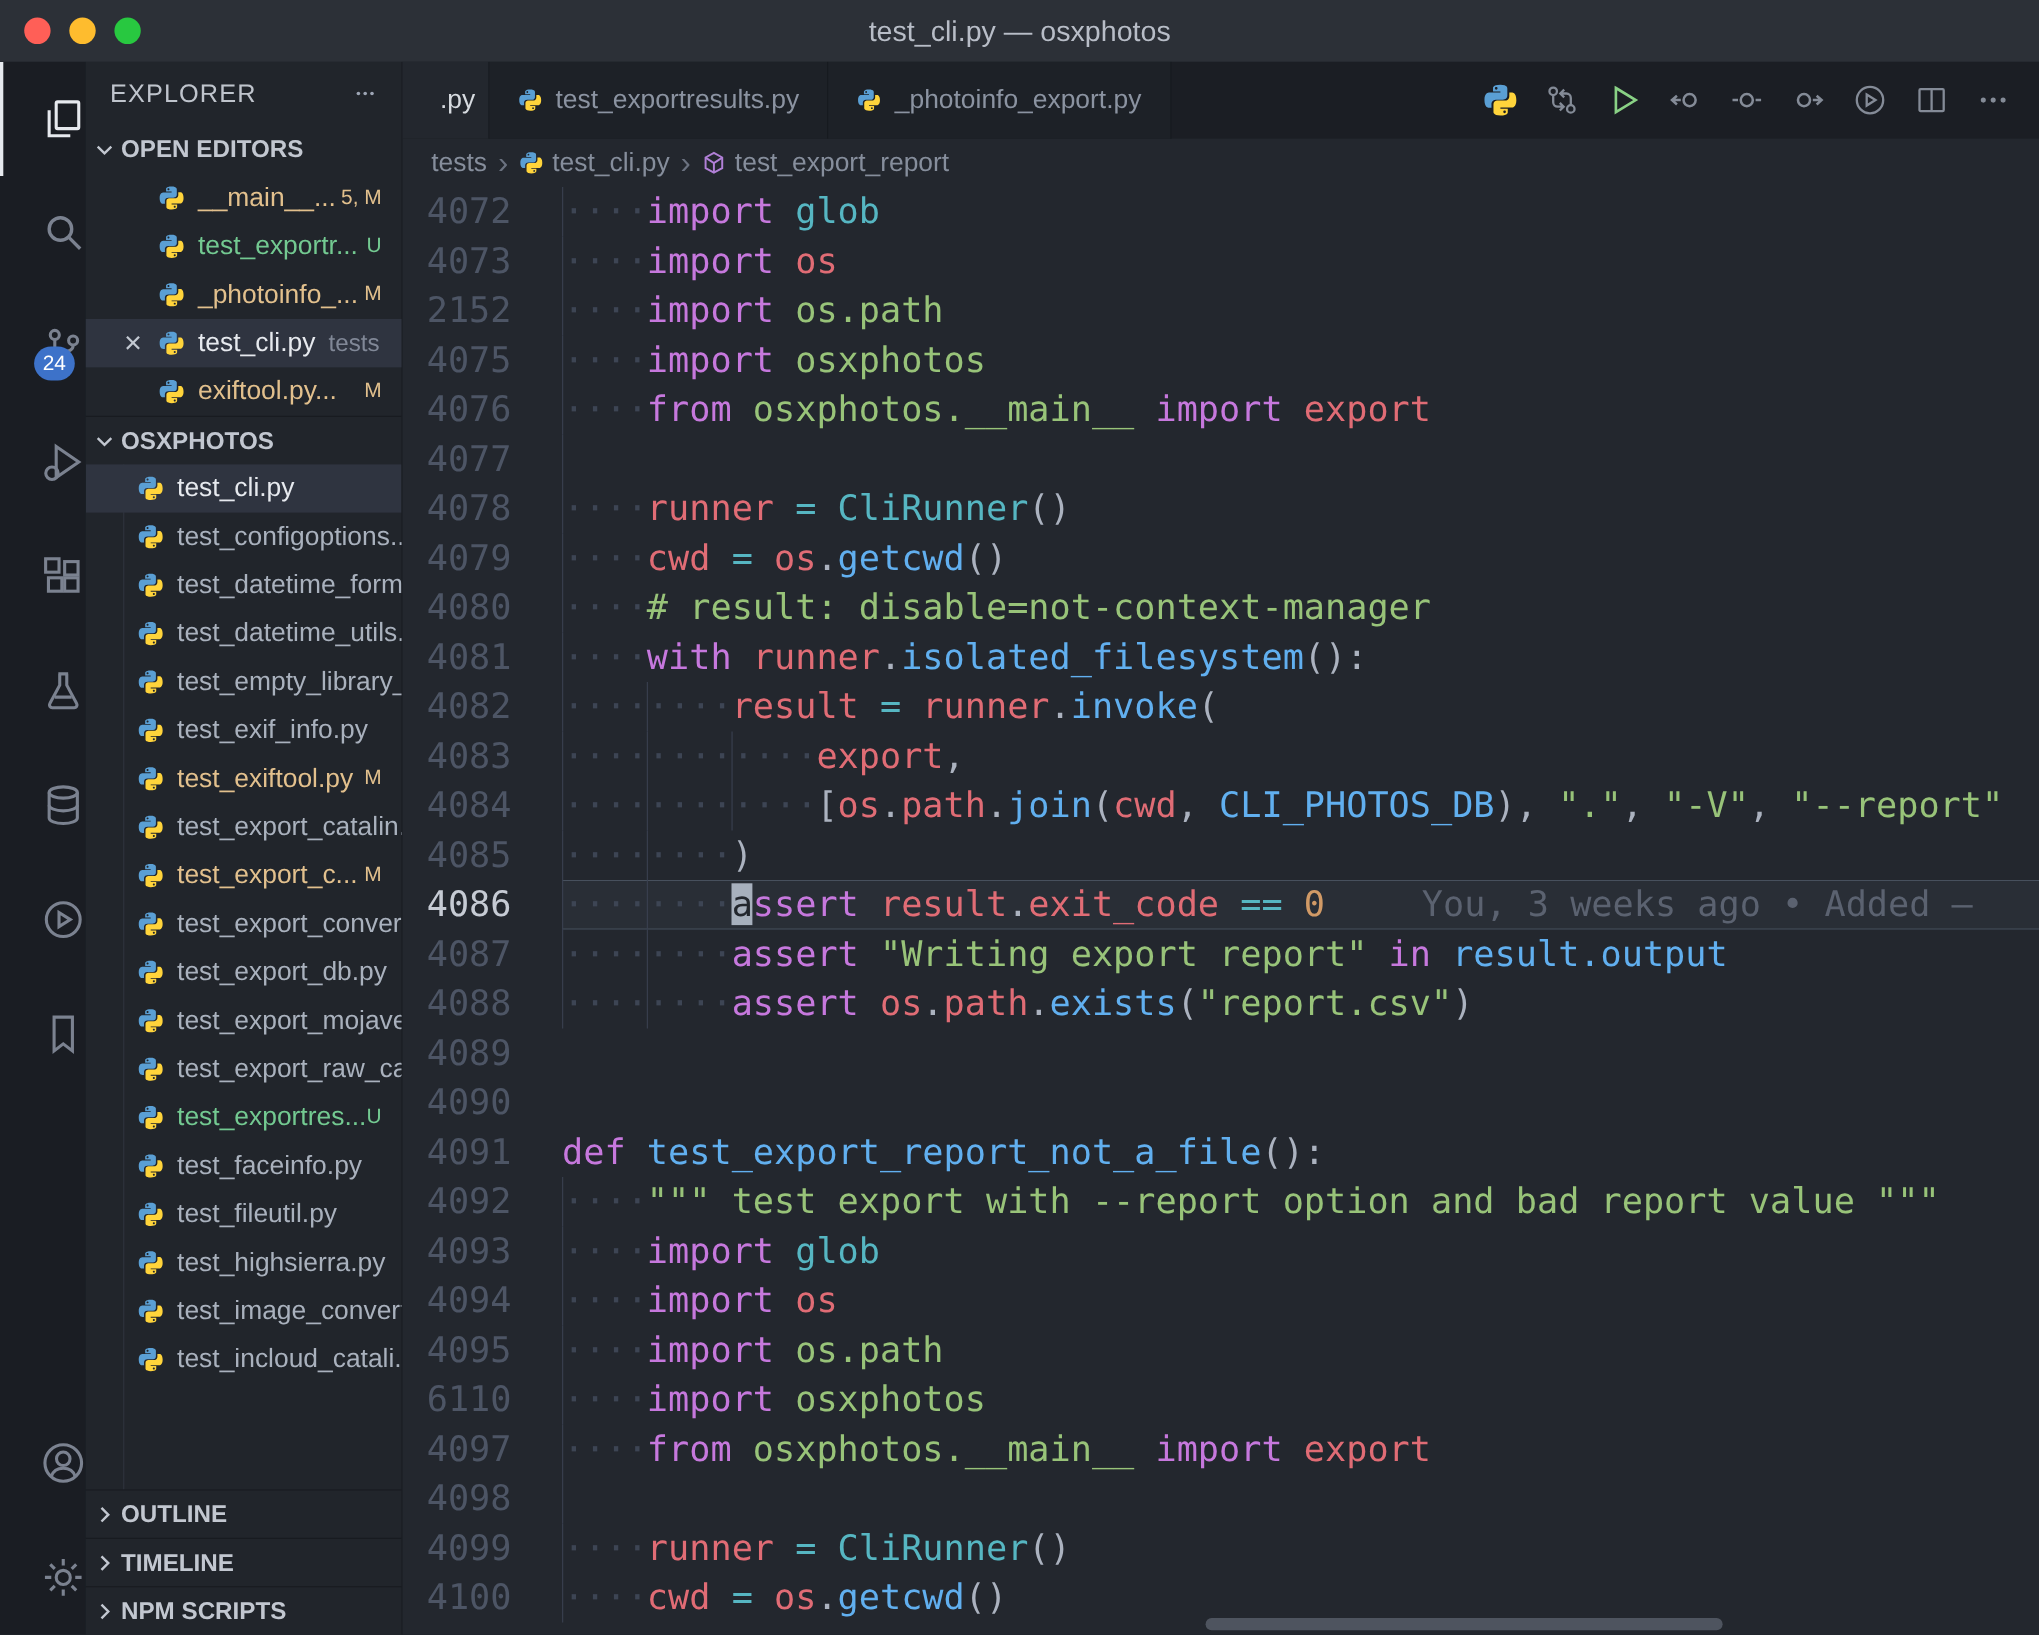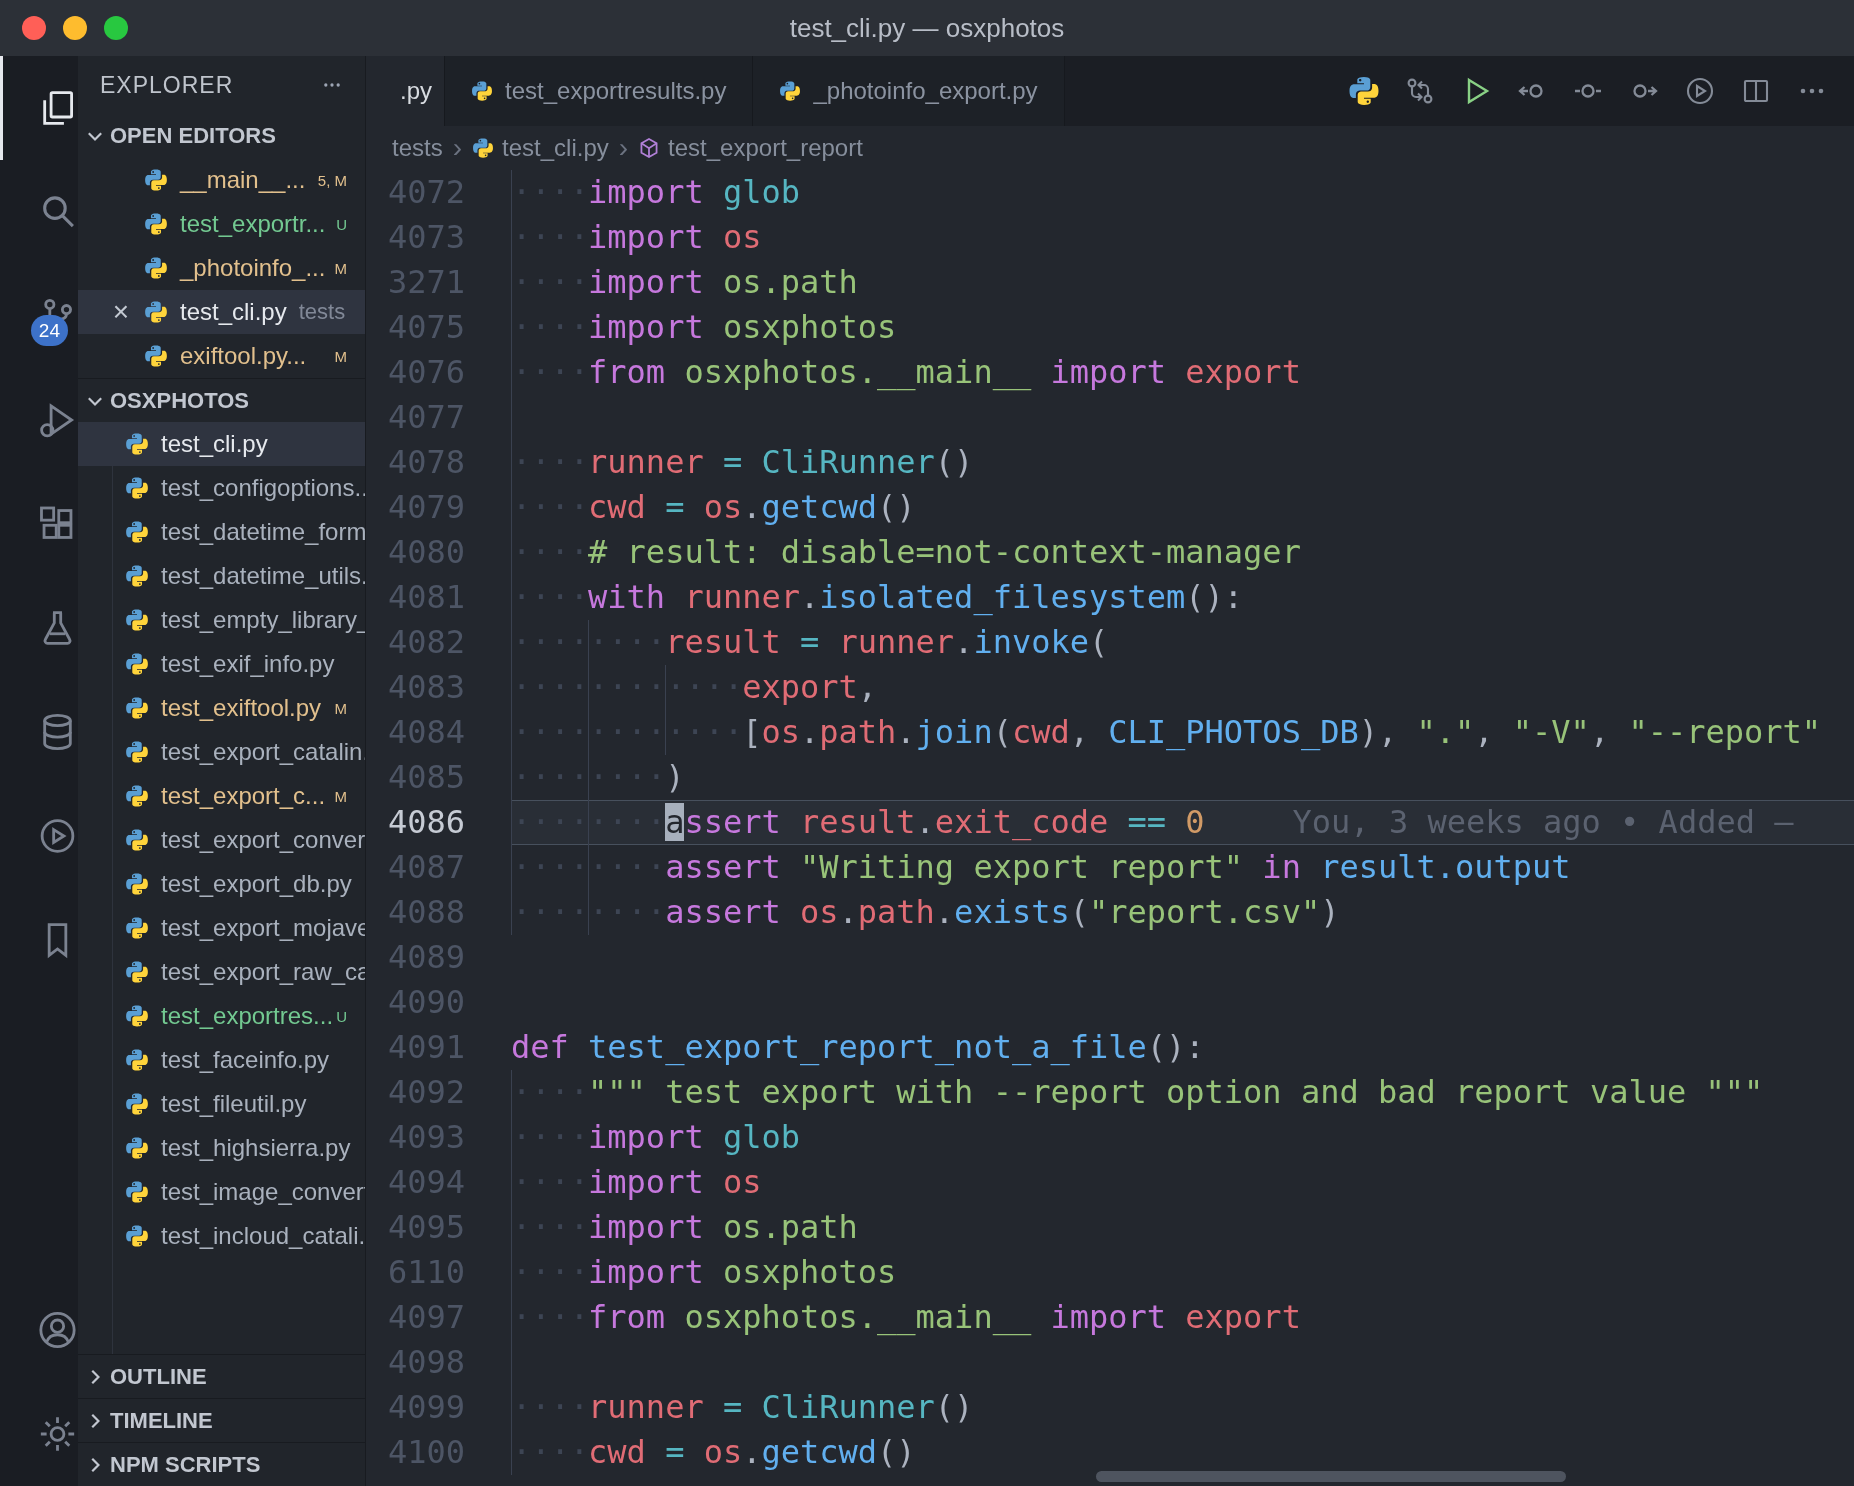--- a/index.html
+++ b/index.html
@@ -45,21 +45,21 @@
   .oe-list { flex:none; }
   .oe-item, .file-item { height:44px; display:flex; align-items:center; font-size:24px;
                          position:relative; color:#a9b1bd; cursor:pointer; white-space:nowrap; }
   .oe-item { padding-left:66px; }
   .file-item { padding-left:47px; }
   .oe-item.selected, .file-item.selected { background:var(--selection_bg); color:#e6e9ee; }
   .row-icon { width:24px; height:24px; margin-right:12px; flex:none; }
   .row-icon svg { width:100%; height:100%; }
   .close-x { position:absolute; left:30px; font-size:28px; color:#c3c9d2; width:26px; text-align:center; }
   .row-desc { color:#818897; margin-left:12px; font-size:22px; }
-  .row-badge { position:absolute; right:18px; font-size:15px; }
+  .row-badge { position:absolute; right:18px; font-size:19px; }
   .name-modified { color:var(--modified); }
   .name-untracked { color:var(--untracked); }
   .badge-modified { color:var(--modified); }
   .badge-untracked { color:var(--untracked); }
 
   .filelist { flex:1 1 auto; overflow:hidden; position:relative; }
   .filelist::before { content:""; position:absolute; left:34px; top:0; bottom:0; width:1px; background:#2e333d; }
 
   
   .editor { flex:1; display:flex; flex-direction:column; background:var(--editor_bg); min-width:0; }
@@ -562,21 +562,21 @@
       <div>
           <div class="line">
             <span class="gutter">4072</span>
             <span class="lc"><span class="ind">····</span><span class="tk k">import</span><span class="tk w"> </span><span class="tk t">glob</span></span>
           </div>
           <div class="line">
             <span class="gutter">4073</span>
             <span class="lc"><span class="ind">····</span><span class="tk k">import</span><span class="tk w"> </span><span class="tk v">os</span></span>
           </div>
           <div class="line">
-            <span class="gutter">3271</span>
+            <span class="gutter">2152</span>
             <span class="lc"><span class="ind">····</span><span class="tk k">import</span><span class="tk w"> </span><span class="tk g">os.path</span></span>
           </div>
           <div class="line">
             <span class="gutter">4075</span>
             <span class="lc"><span class="ind">····</span><span class="tk k">import</span><span class="tk w"> </span><span class="tk g">osxphotos</span></span>
           </div>
           <div class="line">
             <span class="gutter">4076</span>
             <span class="lc"><span class="ind">····</span><span class="tk k">from</span><span class="tk w"> </span><span class="tk g">osxphotos.__main__</span><span class="tk w"> </span><span class="tk k">import</span><span class="tk w"> </span><span class="tk v">export</span></span>
           </div>

